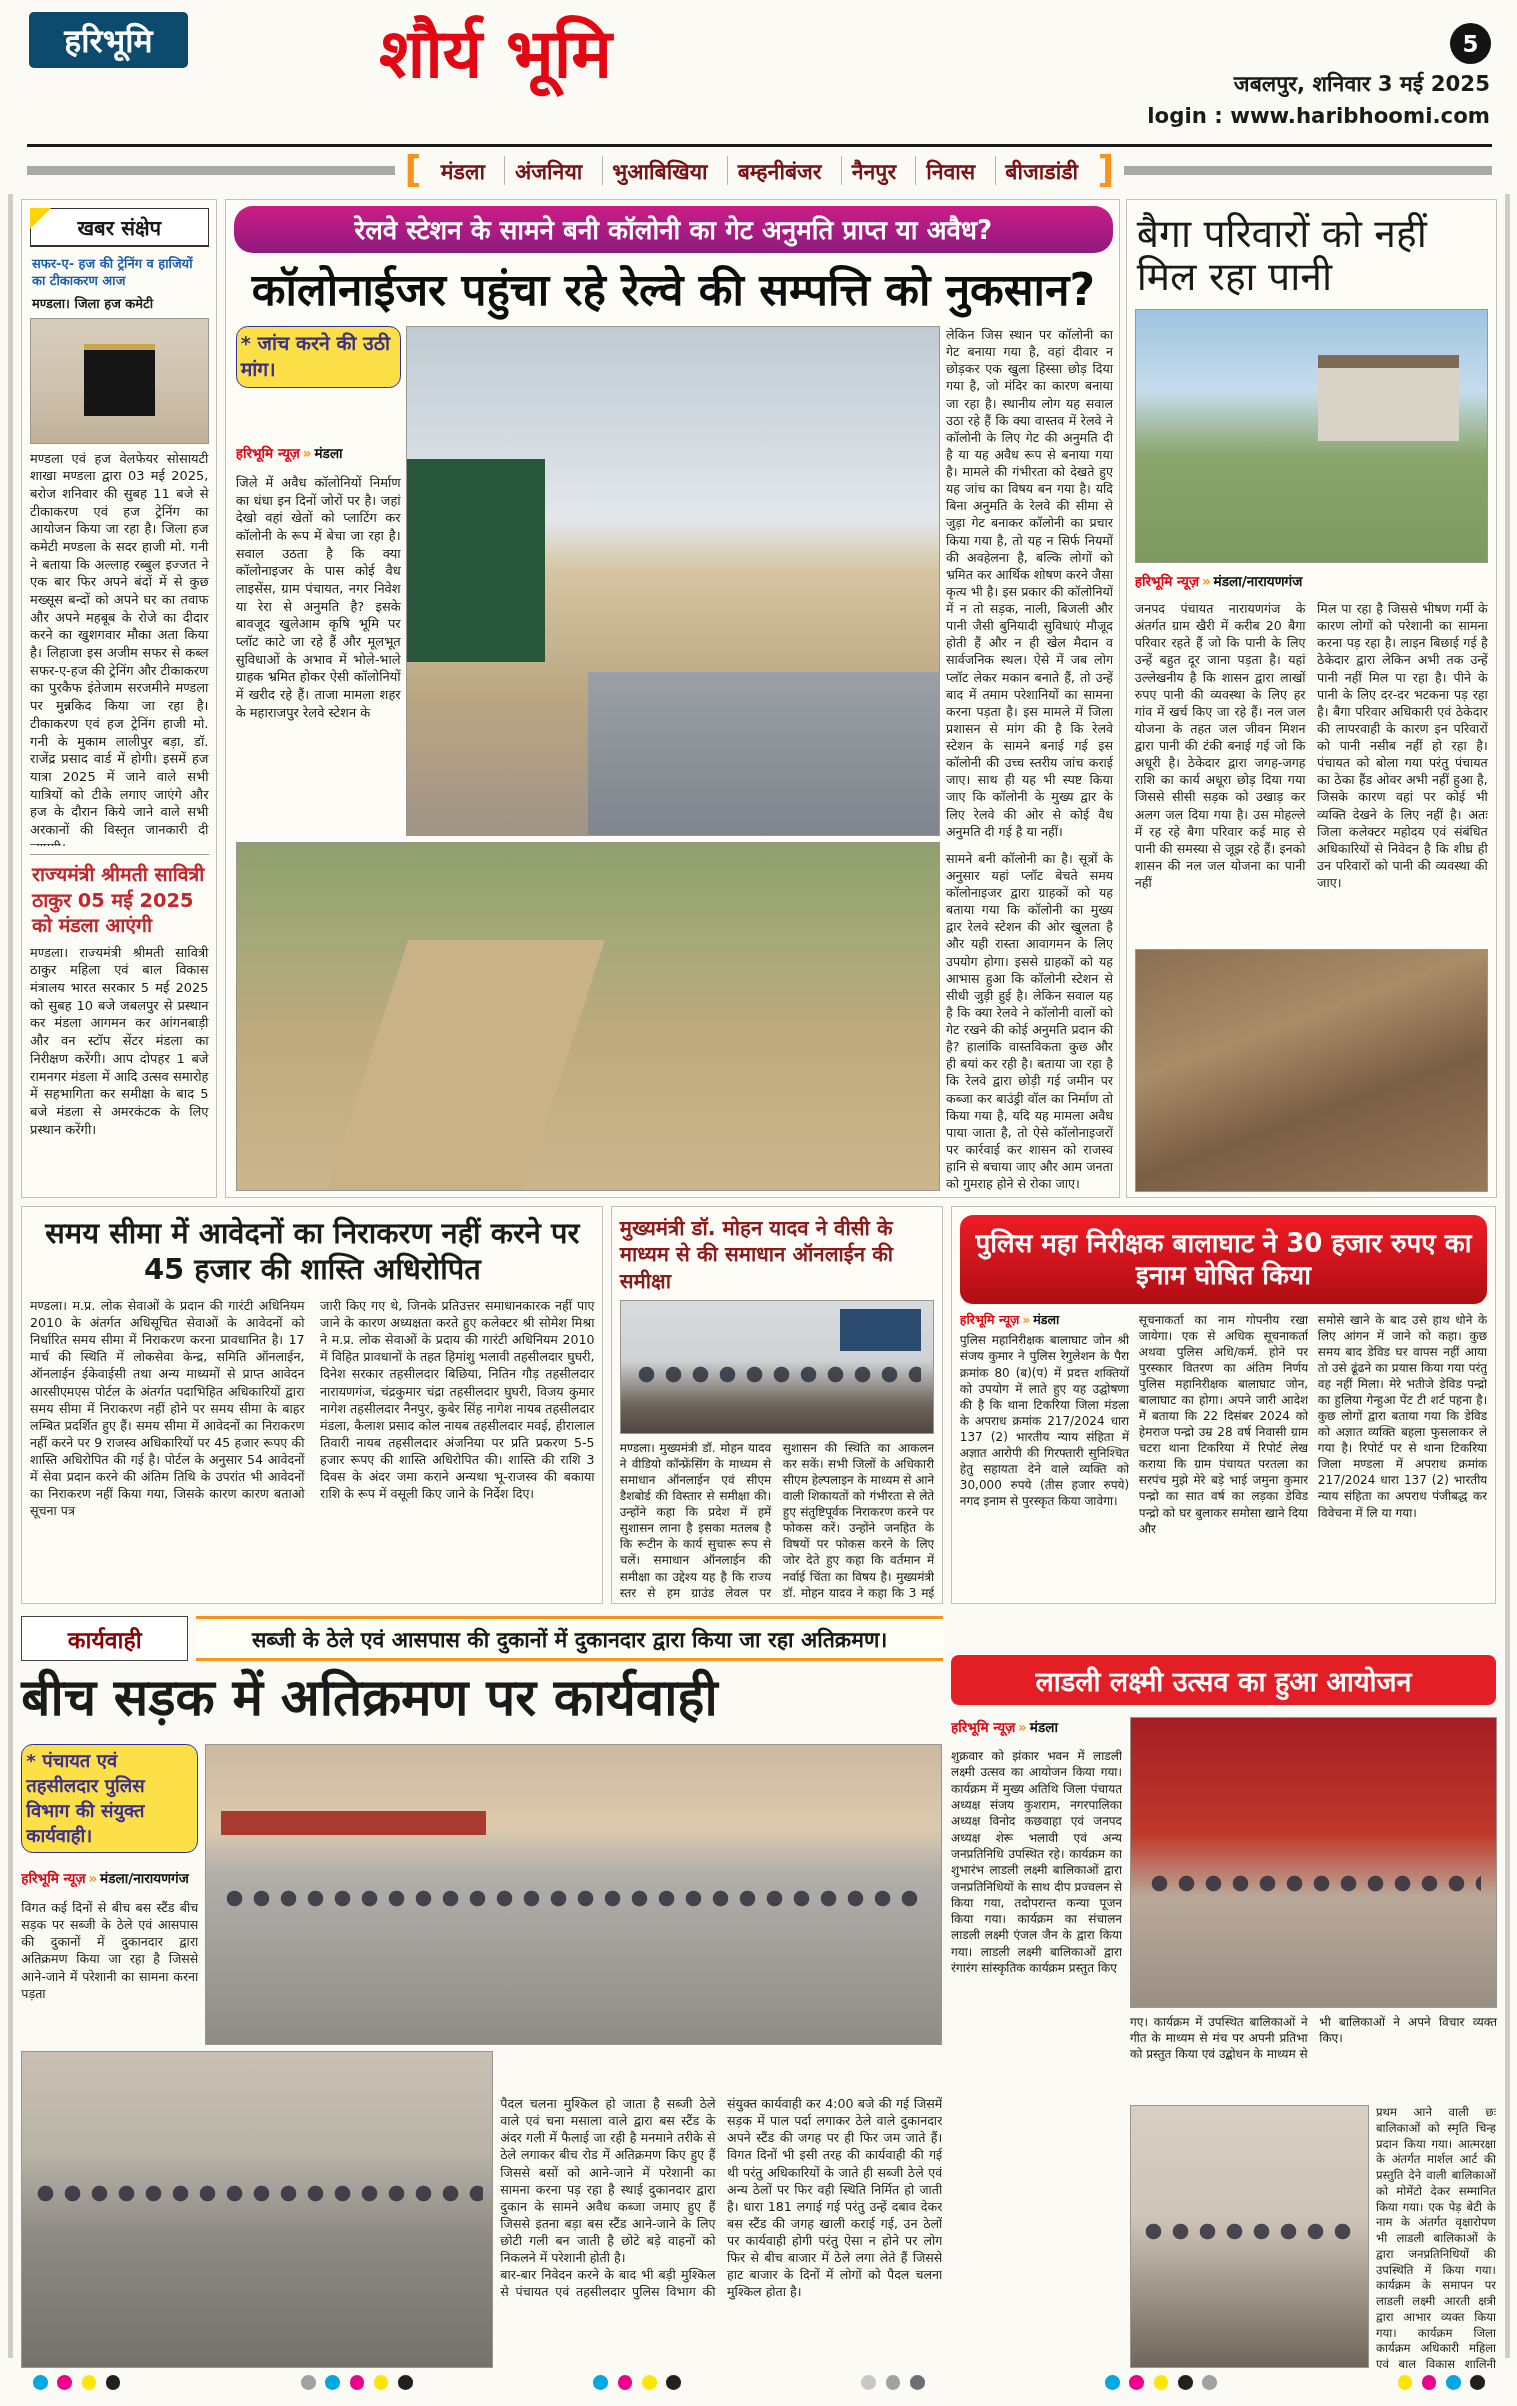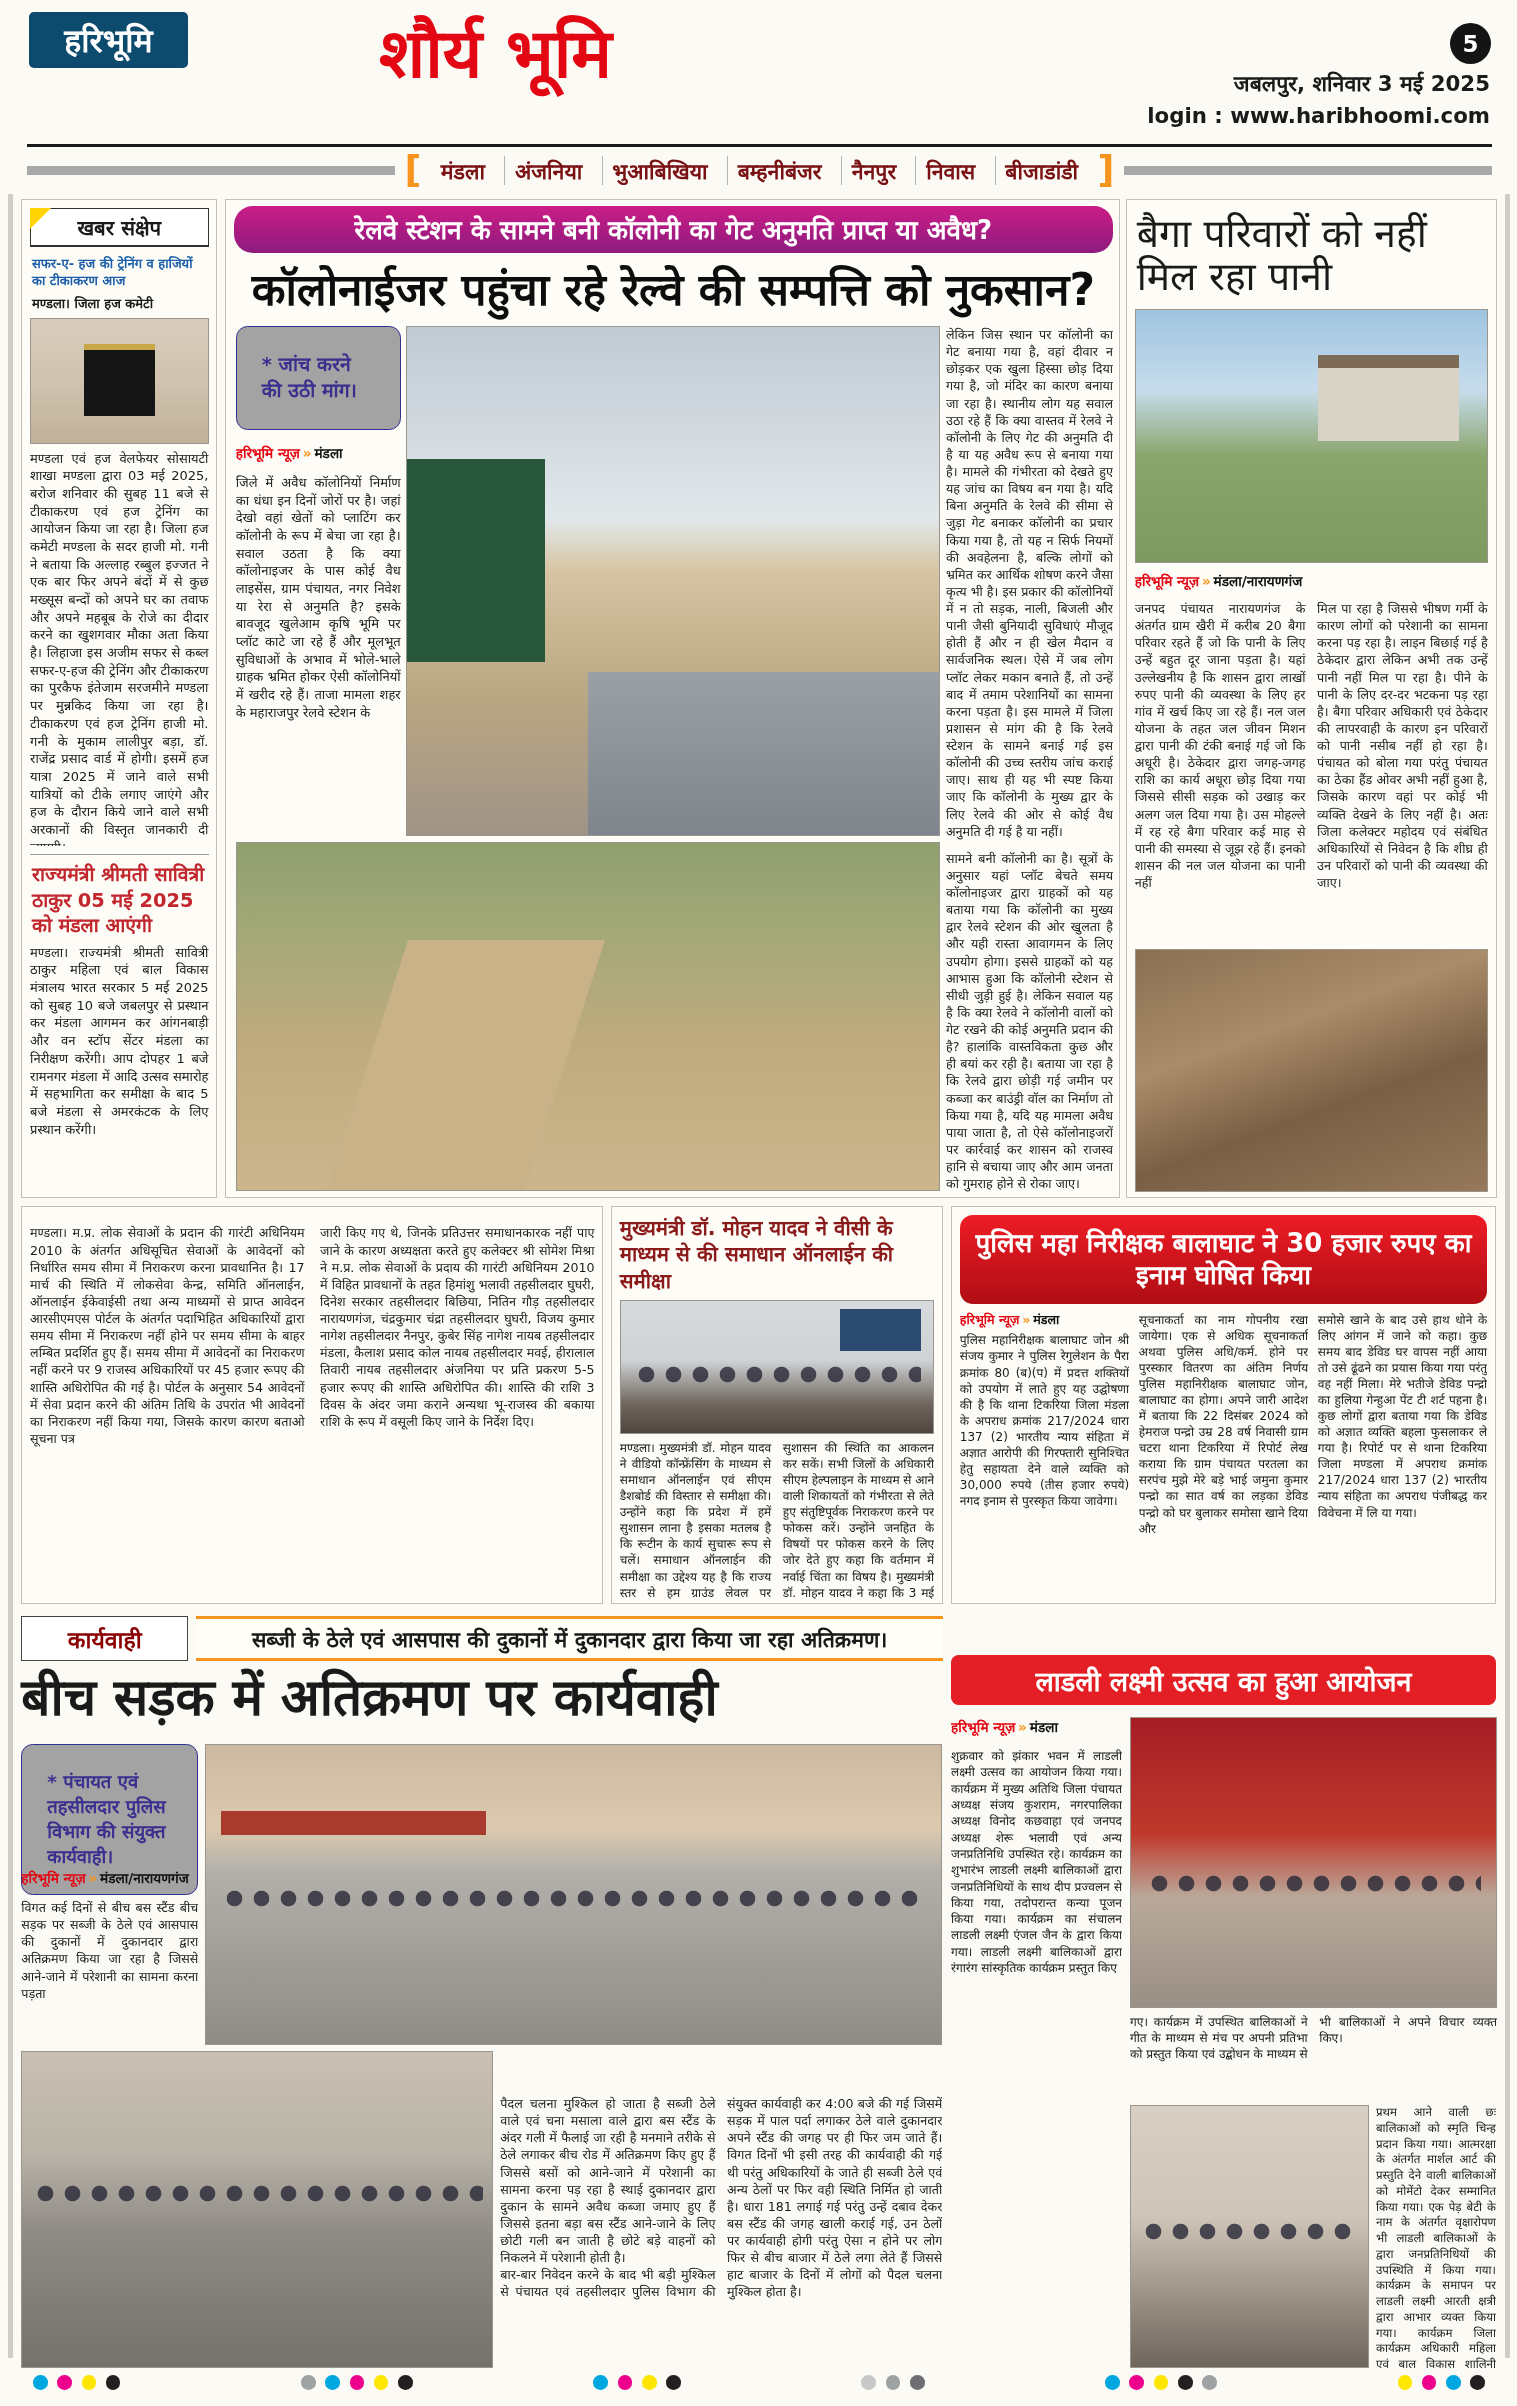--- a/index.html
+++ b/index.html
@@ -56,22 +56,22 @@
   .brief-headline2 { font-size:19.4px; line-height:1.3; font-weight:bold; color:#c1272d; margin:1.9px 1.9px 5.8px; }
   .sidebar .body2 { height:254px; }
 
   
   .lead { left:225px; top:199px; width:895px; height:999px; }
   .kicker { position:absolute; left:7.8px; top:5.8px; width:879px; height:47px; border-radius:19px;
             background:linear-gradient(180deg,#cb1d86,#8e1b7f); color:#fff;
             display:flex; align-items:center; justify-content:center; font-size:26px; font-weight:bold; }
   .lead-headline { position:absolute; left:7.8px; top:58px; width:879px; text-align:center;
                    font-size:44px; font-weight:bold; color:#0d0d0d; }
-  .highlight-box { border:1.9px solid #2e3192; border-radius:11.6px; padding:25px; color:#3b2f8f;
-                   font-weight:bold; font-size:19.4px; line-height:1.35; background:#a3a3a3; }
+  .highlight-box { border:1.9px solid #2e3192; border-radius:11.6px; padding:4px; color:#3b2f8f;
+                   font-weight:bold; font-size:19.4px; line-height:1.35; background:#fde047; }
   .lead-highlight { position:absolute; left:9.7px; top:126px; width:165px; }
   .lead-byline { position:absolute; left:9.7px; top:243px; width:165px; }
   .lead-intro  { position:absolute; left:9.7px; top:274px; width:165px; height:363px; }
   .ph-street { left:180px; top:126px; width:534px; height:510px;
                background:linear-gradient(180deg,#bfcbd3 0%,#e2e7ea 38%,#d6c5a2 48%,#b9a582 74%,#9f9487 100%); }
   .ph-street .building { left:0; top:26%; width:26%; height:40%; background:#27563a; }
   .ph-street .road { left:34%; bottom:0; width:66%; height:32%; background:linear-gradient(180deg,#9aa0a6,#7e858c); }
   .lead-colright { position:absolute; left:720px; top:126px; width:167px; height:866px; font-size:12.6px; }
   .lead-colright p + p { margin-top:10px; }
   .ph-colony { left:9.7px; top:642px; width:704px; height:349px;
@@ -229,20 +229,21 @@
       <span class="agency">हरिभूमि न्यूज़</span><span class="arrows">»</span><span class="place">मंडला/नारायणगंज</span>
     </div>
     <div class="body-text baiga-cols">
       <p>जनपद पंचायत नारायणगंज के अंतर्गत ग्राम खैरी में करीब 20 बैगा परिवार रहते हैं जो कि पानी के लिए उन्हें बहुत दूर जाना पड़ता है। यहां उल्लेखनीय है कि शासन द्वारा लाखों रुपए पानी की व्यवस्था के लिए हर गांव में खर्च किए जा रहे हैं। नल जल योजना के तहत जल जीवन मिशन द्वारा पानी की टंकी बनाई गई जो कि अधूरी है। ठेकेदार द्वारा जगह-जगह राशि का कार्य अधूरा छोड़ दिया गया जिससे सीसी सड़क को उखाड़ कर अलग जल दिया गया है। उस मोहल्ले में रह रहे बैगा परिवार कई माह से पानी की समस्या से जूझ रहे हैं। इनको शासन की नल जल योजना का पानी नहीं</p>
       <p>मिल पा रहा है जिससे भीषण गर्मी के कारण लोगों को परेशानी का सामना करना पड़ रहा है। लाइन बिछाई गई है ठेकेदार द्वारा लेकिन अभी तक उन्हें पानी नहीं मिल पा रहा है। पीने के पानी के लिए दर-दर भटकना पड़ रहा है। बैगा परिवार अधिकारी एवं ठेकेदार की लापरवाही के कारण इन परिवारों को पानी नसीब नहीं हो रहा है। पंचायत को बोला गया परंतु पंचायत का ठेका हैंड ओवर अभी नहीं हुआ है, जिसके कारण वहां पर कोई भी व्यक्ति देखने के लिए नहीं है। अतः जिला कलेक्टर महोदय एवं संबंधित अधिकारियों से निवेदन है कि शीघ्र ही उन परिवारों को पानी की व्यवस्था की जाए।</p>
     </div>
     <div class="photo ph-baiga2"></div>
   </section>
 
   <section class="block penalty">
+    <h2 class="penalty-headline">समय सीमा में आवेदनों का निराकरण नहीं करने पर 45 हजार की शास्ति अधिरोपित</h2>
     <div class="penalty-cols">
       <p>मण्डला। म.प्र. लोक सेवाओं के प्रदान की गारंटी अधिनियम 2010 के अंतर्गत अधिसूचित सेवाओं के आवेदनों को निर्धारित समय सीमा में निराकरण करना प्रावधानित है। 17 मार्च की स्थिति में लोकसेवा केन्द्र, समिति ऑनलाईन, ऑनलाईन ईकेवाईसी तथा अन्य माध्यमों से प्राप्त आवेदन आरसीएमएस पोर्टल के अंतर्गत पदाभिहित अधिकारियों द्वारा समय सीमा में निराकरण नहीं होने पर समय सीमा के बाहर लम्बित प्रदर्शित हुए हैं। समय सीमा में आवेदनों का निराकरण नहीं करने पर 9 राजस्व अधिकारियों पर 45 हजार रूपए की शास्ति अधिरोपित की गई है। पोर्टल के अनुसार 54 आवेदनों में सेवा प्रदान करने की अंतिम तिथि के उपरांत भी आवेदनों का निराकरण नहीं किया गया, जिसके कारण कारण बताओ सूचना पत्र</p>
       <p>जारी किए गए थे, जिनके प्रतिउत्तर समाधानकारक नहीं पाए जाने के कारण अध्यक्षता करते हुए कलेक्टर श्री सोमेश मिश्रा ने म.प्र. लोक सेवाओं के प्रदाय की गारंटी अधिनियम 2010 में विहित प्रावधानों के तहत हिमांशु भलावी तहसीलदार घुघरी, दिनेश सरकार तहसीलदार बिछिया, नितिन गौड़ तहसीलदार नारायणगंज, चंद्रकुमार चंद्रा तहसीलदार घुघरी, विजय कुमार नागेश तहसीलदार नैनपुर, कुबेर सिंह नागेश नायब तहसीलदार मंडला, कैलाश प्रसाद कोल नायब तहसीलदार मवई, हीरालाल तिवारी नायब तहसीलदार अंजनिया पर प्रति प्रकरण 5-5 हजार रूपए की शास्ति अधिरोपित की। शास्ति की राशि 3 दिवस के अंदर जमा कराने अन्यथा भू-राजस्व की बकाया राशि के रूप में वसूली किए जाने के निर्देश दिए।</p>
     </div>
   </section>
 
   <section class="block cm">
     <h2 class="cm-headline">मुख्यमंत्री डॉ. मोहन यादव ने वीसी के माध्यम से की समाधान ऑनलाईन की समीक्षा</h2>
     <div class="photo flow ph-vc">
       <div class="ph-el screen"></div>

